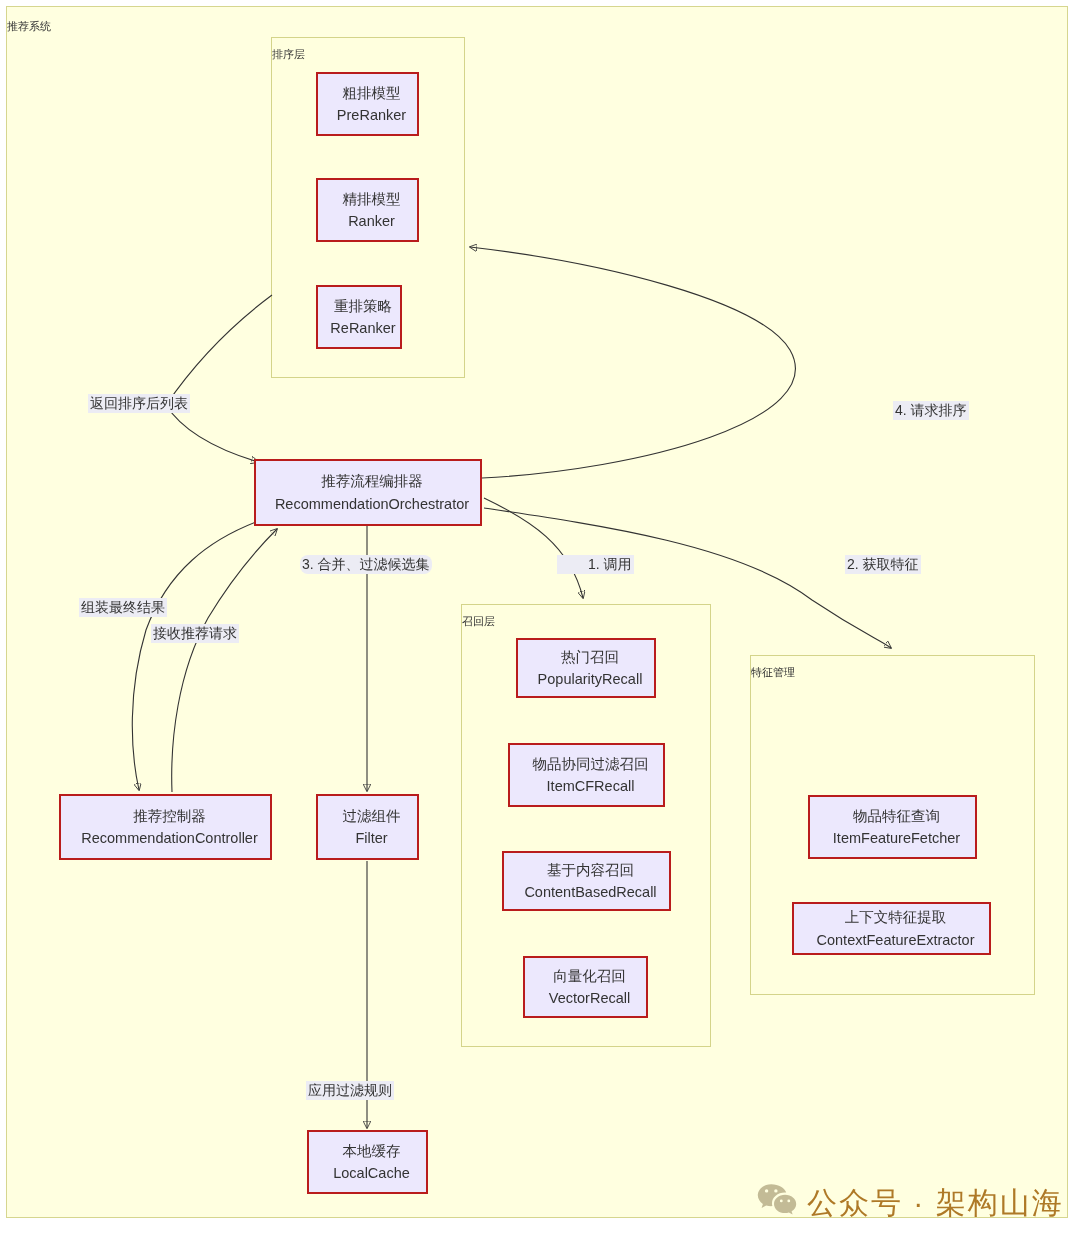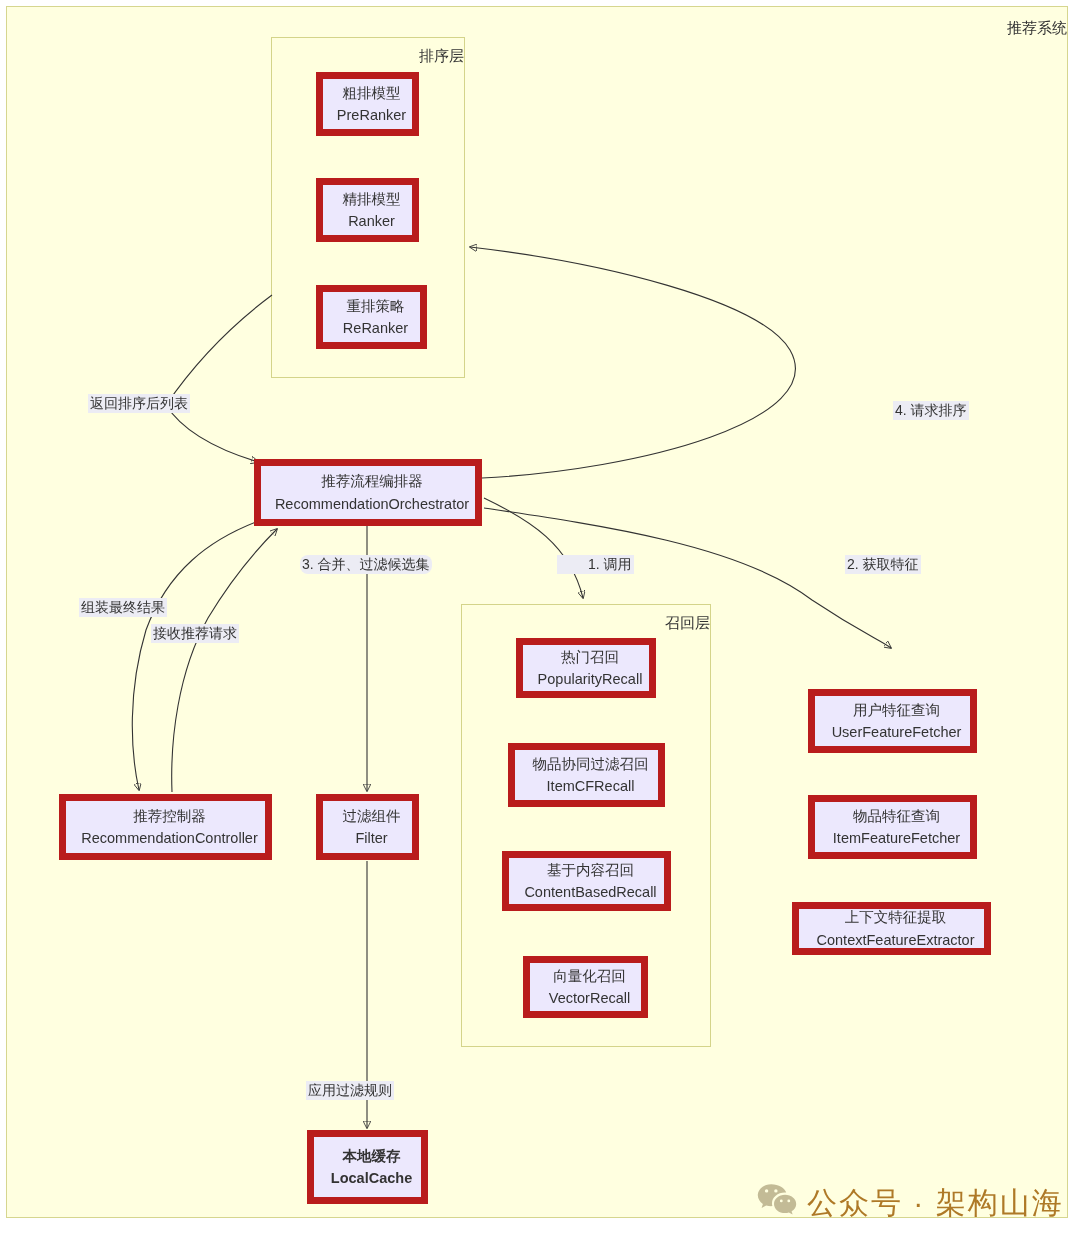--- a/index.html
+++ b/index.html
@@ -17,31 +17,31 @@
     border:1px solid #D4D48A;
     box-sizing:border-box;
   }
   .subgraph-root{
     background:#FFFFE0;
     border:1px solid #D6D68F;
   }
   .subgraph-title{
     position:absolute;
     left:0;right:0;
-    text-align:right;
-    font-size:15px;
+    text-align:left;
+    font-size:11px;
     color:#333333;
     white-space:nowrap;
   }
 
   
   .node{
     position:absolute;
     background:#ECE8FD;
-    border:7px solid #b91c1c;
+    border:2px solid #b91c1c;
     box-sizing:border-box;
     display:flex;
     flex-direction:column;
     align-items:center;
     justify-content:center;
     color:#333333;
     font-size:14.5px;
     line-height:1.55;
     text-align:center;
     padding-left:8px;
@@ -86,20 +86,23 @@
   </div>
 
   <div class="subgraph" style="left:271px;top:37px;width:194px;height:341px;padding-left:15px;">
     <div class="subgraph-title" style="top:9px;">排序层</div>
   </div>
 
   <div class="subgraph" style="left:461px;top:604px;width:250px;height:443px;">
     <div class="subgraph-title" style="top:9px;">召回层</div>
   </div>
 
+  <div class="subgraph" style="left:750px;top:655px;width:285px;height:340px;">
+    <div class="subgraph-title" style="top:9px;">特征管理</div>
+  </div>
 
   <svg id="edges" viewBox="0 0 1080 1254" xmlns="http://www.w3.org/2000/svg">
     <defs>
       <marker id="arrow" viewBox="0 0 10 10" refX="9" refY="5" markerWidth="7" markerHeight="7" orient="auto-start-reverse">
         <path d="M 0 0 L 10 5 L 0 10 z" fill="#333333" stroke="none"></path>
       </marker>
     </defs>
 
     <path d="M 482,478 C 640,470 830,420 790,350 C 760,300 600,262 470,247" marker-end="url(#arrow)"></path>
 
@@ -121,41 +124,41 @@
   <div class="node" style="left:316px;top:72px;width:103px;height:64px;">
     <span class="l1">粗排模型</span>
     <span class="l2">PreRanker</span>
   </div>
 
   <div class="node" style="left:316px;top:178px;width:103px;height:64px;">
     <span class="l1">精排模型</span>
     <span class="l2">Ranker</span>
   </div>
 
-  <div class="node" style="left:316px;top:285px;width:111px;height:64px;">
+  <div class="node" style="left:316px;top:285px;width:86px;height:64px;">
     <span class="l1">重排策略</span>
     <span class="l2">ReRanker</span>
   </div>
 
   <div class="node" style="left:254px;top:459px;width:228px;height:67px;">
     <span class="l1">推荐流程编排器</span>
     <span class="l2">RecommendationOrchestrator</span>
   </div>
 
   <div class="node" style="left:59px;top:794px;width:213px;height:66px;">
     <span class="l1">推荐控制器</span>
     <span class="l2">RecommendationController</span>
   </div>
 
   <div class="node" style="left:316px;top:794px;width:103px;height:66px;">
     <span class="l1">过滤组件</span>
     <span class="l2">Filter</span>
   </div>
 
-  <div class="node" style="left:307px;top:1130px;width:121px;height:74px;font-weight:bold;">
+  <div class="node" style="left:307px;top:1130px;width:121px;height:64px;">
     <span class="l1">本地缓存</span>
     <span class="l2">LocalCache</span>
   </div>
 
   <div class="node" style="left:508px;top:743px;width:157px;height:64px;">
     <span class="l1">物品协同过滤召回</span>
     <span class="l2">ItemCFRecall</span>
   </div>
 
   <div class="node" style="left:516px;top:638px;width:140px;height:60px;">
@@ -166,24 +169,20 @@
   <div class="node" style="left:502px;top:851px;width:169px;height:60px;">
     <span class="l1">基于内容召回</span>
     <span class="l2">ContentBasedRecall</span>
   </div>
 
   <div class="node" style="left:523px;top:956px;width:125px;height:62px;">
     <span class="l1">向量化召回</span>
     <span class="l2">VectorRecall</span>
   </div>
 
-  <div class="node" style="left:808px;top:689px;width:169px;height:64px;">
-    <span class="l1">用户特征查询</span>
-    <span class="l2">UserFeatureFetcher</span>
-  </div>
 
   <div class="node" style="left:808px;top:795px;width:169px;height:64px;">
     <span class="l1">物品特征查询</span>
     <span class="l2">ItemFeatureFetcher</span>
   </div>
 
   <div class="node" style="left:792px;top:902px;width:199px;height:53px;">
     <span class="l1">上下文特征提取</span>
     <span class="l2">ContextFeatureExtractor</span>
   </div>

